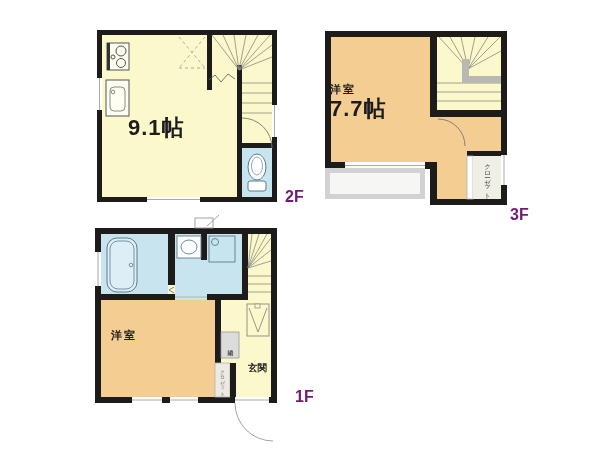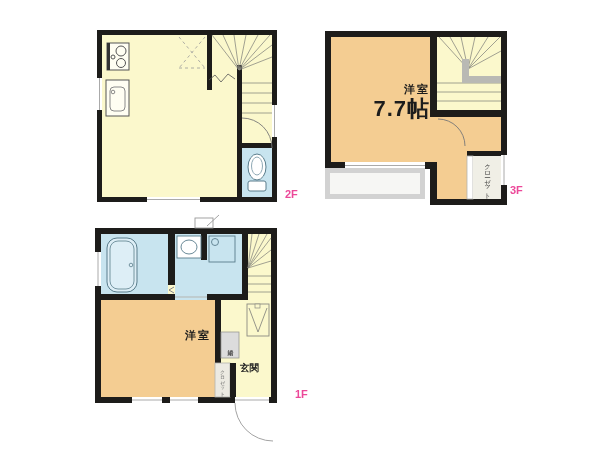--- a/index.html
+++ b/index.html
@@ -1,29 +1,29 @@
 <!DOCTYPE html>
 <html><head>
 <meta charset="utf-8">
 <style>
   html,body{margin:0;padding:0;}
   body{width:600px;height:450px;position:relative;background:#ffffff;
        font-family:"Liberation Sans","DejaVu Sans",sans-serif;overflow:hidden;}
   .plan{position:absolute;}
   .plan svg{position:absolute;left:0;top:0;display:block;}
-  .lbl{position:absolute;text-align:right;color:#1c1c1c;line-height:1.2;z-index:5;}
+  .lbl{position:absolute;text-align:left;color:#1c1c1c;line-height:1.2;z-index:5;}
   .lbl .sub{display:block;font-size:11px;font-weight:600;letter-spacing:2px;}
   .lbl .size{display:block;font-size:22px;font-weight:600;letter-spacing:1px;}
-  .floor-tag{position:absolute;font-size:11px;font-weight:700;color:#ec4899;z-index:6;}
+  .floor-tag{position:absolute;font-size:16px;font-weight:700;color:#701a75;z-index:6;}
   .vtxt{position:absolute;writing-mode:vertical-rl;text-orientation:upright;
         display:flex;align-items:center;justify-content:center;color:#333;z-index:5;}
   .balcony-lbl{position:absolute;font-size:10px;color:#333;text-align:center;
                letter-spacing:1px;z-index:5;}
   .entrance-lbl{position:absolute;font-size:9.5px;font-weight:600;color:#222;
-                text-align:left;z-index:5;}
+                text-align:center;z-index:5;}
 </style>
 </head>
 <body>
 
 <section class="plan" style="left:97px;top:30px;width:180px;height:172px">
   <svg width="180" height="172" viewBox="0 0 180 172">
     <rect x="0" y="0" width="180" height="172" fill="#1d1c1a"></rect>
     <rect x="5" y="5" width="170" height="162" fill="#fbf8cc"></rect>
     <rect x="145" y="118" width="30" height="49" fill="#c8e4ef"></rect>
 
@@ -78,20 +78,21 @@
     <g>
       <rect x="50" y="167" width="53" height="5" fill="#ffffff"></rect>
       <line x1="50" y1="169.5" x2="103" y2="169.5" stroke="#aaa" stroke-width="1"></line>
       <rect x="175" y="75" width="5" height="32" fill="#ffffff"></rect>
       <line x1="177.5" y1="75" x2="177.5" y2="107" stroke="#aaa" stroke-width="1"></line>
       <rect x="0" y="48" width="5" height="32" fill="#ffffff"></rect>
       <line x1="2.5" y1="48" x2="2.5" y2="80" stroke="#aaa" stroke-width="1"></line>
     </g>
   </svg>
   <div class="lbl" style="left:31px;top:85px;width:100px">
+    <span class="size">9.1帖</span>
   </div>
 </section>
 
 <section class="plan" style="left:325px;top:31px;width:182px;height:174px">
   <svg width="182" height="174" viewBox="0 0 182 174">
     <rect x="0" y="0" width="182" height="138" fill="#1d1c1a"></rect>
     <rect x="105" y="0" width="77" height="174" fill="#1d1c1a"></rect>
     <rect x="6" y="6" width="170" height="125" fill="#f4cd92"></rect>
     <rect x="105" y="0" width="7" height="86" fill="#1d1c1a"></rect>
     <rect x="112" y="79" width="64" height="7" fill="#1d1c1a"></rect>
@@ -216,14 +217,14 @@
   </svg>
   <div class="lbl" style="left:16px;top:101px;width:100px">
     <span class="sub">洋室</span>
   </div>
   <div class="entrance-lbl" style="left:145px;top:134px;width:35px">玄関</div>
   <div class="vtxt" style="left:126px;top:104px;width:18px;height:26px;font-size:6px">給湯</div>
   <div class="vtxt" style="left:120px;top:136px;width:15px;height:32px;font-size:5px;color:#666">クロゼット</div>
 </section>
 
 <div class="floor-tag" style="left:285px;top:188px">2F</div>
-<div class="floor-tag" style="left:510px;top:184px">3F</div>
+<div class="floor-tag" style="left:510px;top:206px">3F</div>
 <div class="floor-tag" style="left:295px;top:388px">1F</div>
 
 </body></html>

